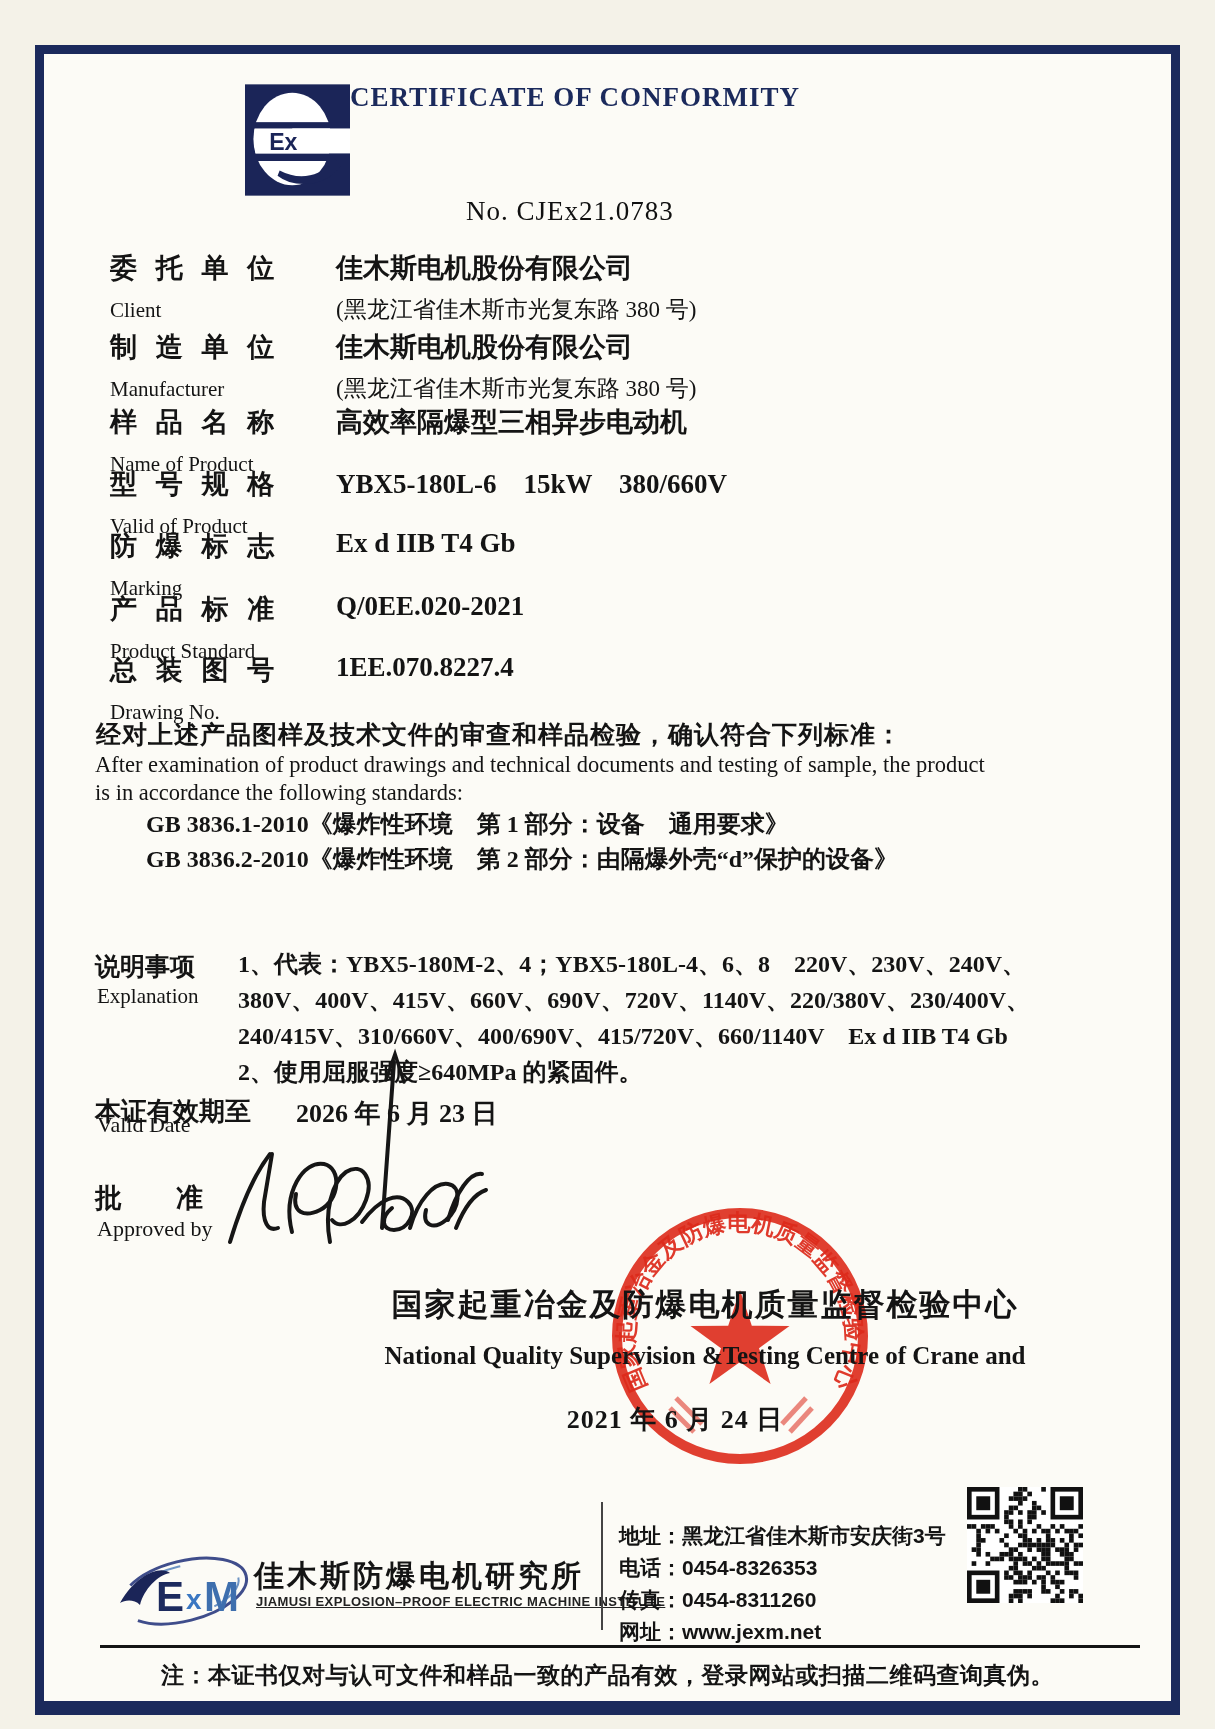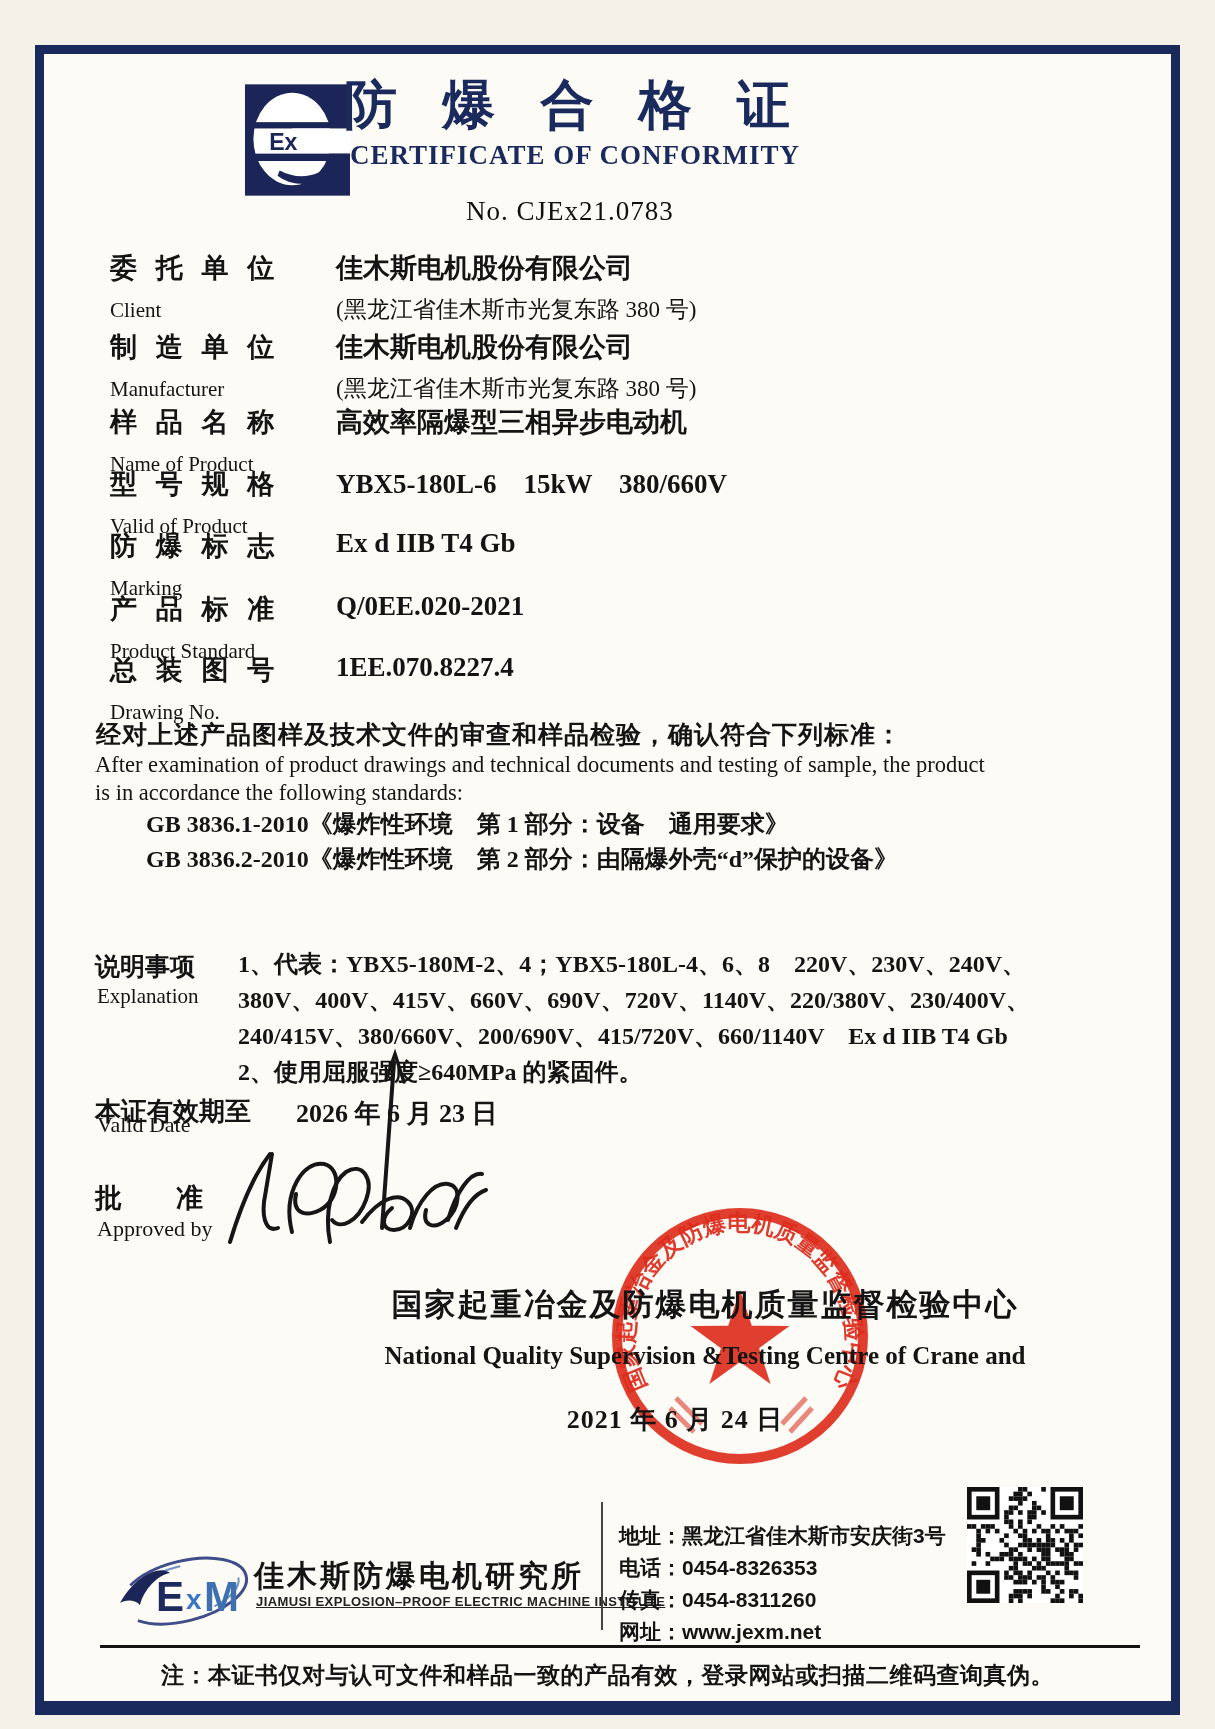--- a/index.html
+++ b/index.html
@@ -86,21 +86,20 @@
   <rect x="0" y="0" width="100" height="106" fill="#1b2558"></rect>
   <ellipse cx="45" cy="52" rx="37" ry="44" fill="#ffffff"></ellipse>
   <rect x="6" y="36" width="94" height="6" fill="#1b2558"></rect>
   <rect x="45" y="42" width="55" height="24" fill="#ffffff"></rect>
   <rect x="6" y="66" width="94" height="7" fill="#1b2558"></rect>
   <text x="23" y="63" font-size="22" font-weight="bold" fill="#1b2558" font-family="Liberation Sans, sans-serif">Ex</text>
   <path d="M 33 82 Q 52 92 70 84 Q 80 79 86 71 L 91 78 Q 78 95 56 95 Q 41 95 31 87 Z" fill="#1b2558"></path>
 </svg>
 
 <div class="abs head-block">
-  <div class="cert-title">防 爆 合 格 证</div>
   <div class="cert-sub">CERTIFICATE OF CONFORMITY</div>
 </div>
 <div class="abs cert-no">No.  CJEx21.0783</div>
 
 <div class="abs row" style="top:250px">
   <div class="lab">
     <div class="lab-cn">委 托 单 位</div>
     <div class="lab-en">Client</div>
   </div>
   <div class="val">
@@ -167,21 +166,21 @@
 <div class="abs intro-cn">经对上述产品图样及技术文件的审查和样品检验，确认符合下列标准：</div>
 <div class="abs intro-en" style="top:752px">After examination of product drawings and technical documents and testing of sample, the product</div>
 <div class="abs intro-en" style="top:780px">is in accordance the following standards:</div>
 <div class="abs std-line" style="top:808px">GB 3836.1-2010《爆炸性环境　第 1 部分：设备　通用要求》</div>
 <div class="abs std-line" style="top:843px">GB 3836.2-2010《爆炸性环境　第 2 部分：由隔爆外壳“d”保护的设备》</div>
 
 <div class="abs expl-lab-cn">说明事项</div>
 <div class="abs expl-lab-en">Explanation</div>
 <div class="abs expl-line" style="top:948px">1、代表：YBX5-180M-2、4；YBX5-180L-4、6、8　220V、230V、240V、</div>
 <div class="abs expl-line" style="top:984px">380V、400V、415V、660V、690V、720V、1140V、220/380V、230/400V、</div>
-<div class="abs expl-line" style="top:1020px">240/415V、380/660V、200/690V、415/720V、660/1140V　Ex d IIB T4 Gb</div>
+<div class="abs expl-line" style="top:1020px">240/415V、310/660V、400/690V、415/720V、660/1140V　Ex d IIB T4 Gb</div>
 <div class="abs expl-line" style="top:1056px">2、使用屈服强度≥640MPa 的紧固件。</div>
 
 <div class="abs valid-cn">本证有效期至</div>
 <div class="abs valid-en">Valid Date</div>
 <div class="abs valid-val">2026 年 6 月 23 日</div>
 
 <div class="abs appr-cn">批　　准</div>
 <div class="abs appr-en">Approved by</div>
 
 <svg class="abs signature" width="290" height="250" viewBox="0 0 290 250">

